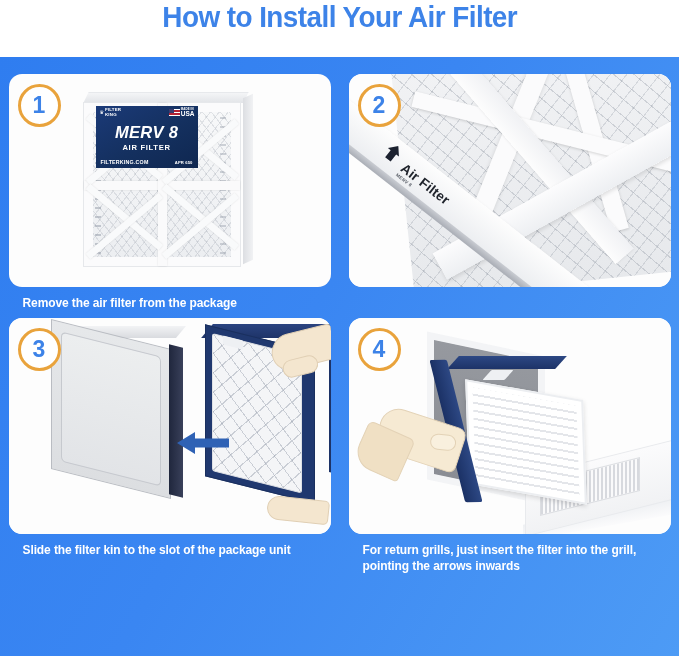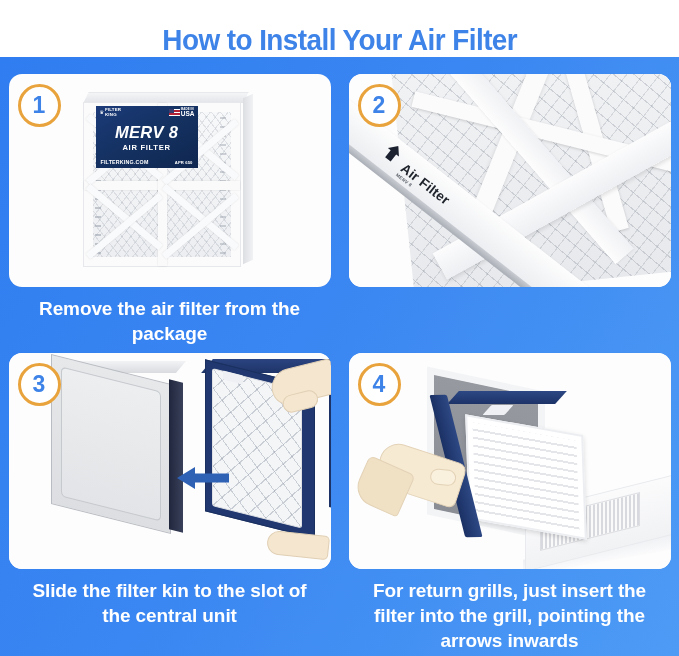--- a/index.html
+++ b/index.html
@@ -8,21 +8,21 @@
     font-family:"Liberation Sans", sans-serif;
     background:#ffffff;
     overflow:hidden;
     position:relative;
   }
 
   
   .header {
     height:57px;
     background:#ffffff;
-    display:flex; align-items:flex-end; justify-content:center;
+    display:flex; align-items:flex-start; justify-content:center;
   }
   .header-title {
     font-size:30px;
     font-weight:bold;
     color:#3d83e8;
     letter-spacing:-0.6px;
     transform:scaleX(0.93);
     white-space:nowrap;
     font-family:"Liberation Sans", sans-serif;
   }
@@ -65,23 +65,22 @@
     border:3px solid #e9a33c;
     z-index:6;
     display:flex; align-items:center; justify-content:center;
     font-size:23px; font-weight:bold; color:#3d83e8;
     line-height:1;
   }
 
   .caption {
     color:#ffffff;
     font-weight:bold;
-    font-size:19px;
+    font-size:12px;
     line-height:1.33;
-    text-align:center;
     padding:9px 14px 6px 14px;
     letter-spacing:-0.1px;
   }
 
   
   .p1 { position:absolute; inset:0; }
   .filter-wrap {
     position:absolute; left:74px; top:18px;
     width:170px; height:176px;
   }
@@ -455,21 +454,21 @@
             <div class="filt3-face"></div>
           </div>
           <div class="filt3-side"></div>
           <div class="filt3-tag"></div>
 
           <div class="hand3a"></div>
           <div class="hand3b"></div>
         </div>
         <div class="badge">3</div>
       </div>
-      <div class="caption">Slide the filter kin to the slot of the central unit</div>
+      <div class="caption">Slide the filter kin to the slot of the package unit</div>
     </div>
 
     <div class="cell row2">
       <div class="card">
         <div class="p4">
           <div class="duct">
             <div class="duct-hole"></div>
           </div>
 
           <div class="shadow4"></div>

